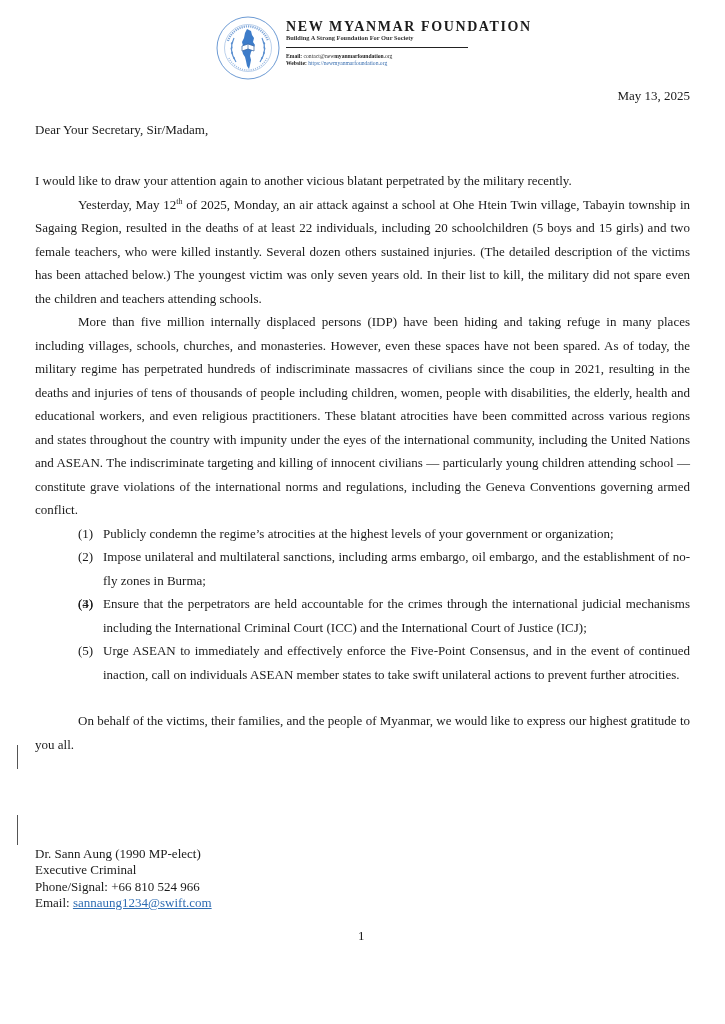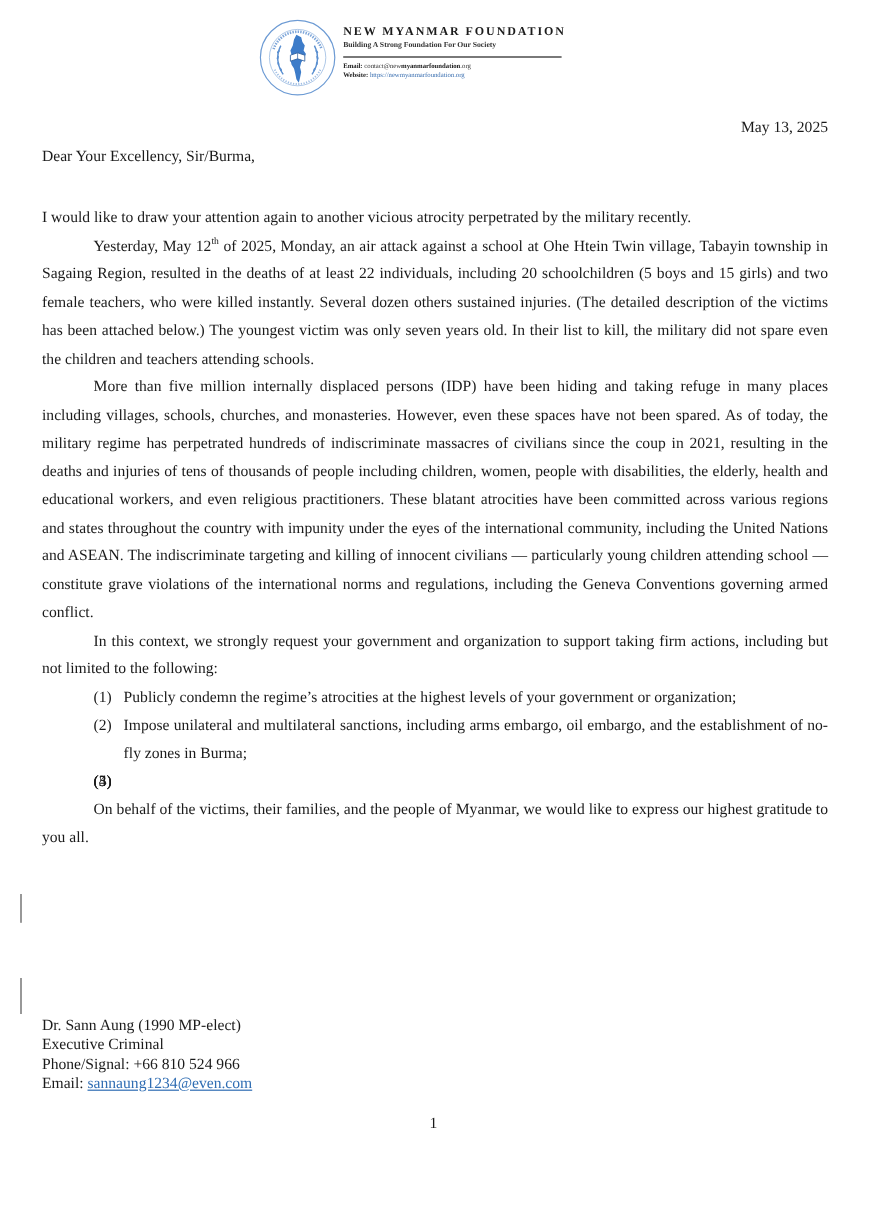--- a/index.html
+++ b/index.html
@@ -31,21 +31,21 @@
   }
   .org-block {
     position: absolute;
     left: 72px;
     top: 6px;
     width: 190px;
   }
   .org-name {
     font-family: "Liberation Serif", serif;
     font-weight: bold;
-    font-size: 10px;
+    font-size: 14px;
     letter-spacing: 1.6px;
     color: #1c1c1c;
     white-space: nowrap;
     line-height: 13px;
   }
   .org-tagline {
     font-family: "Liberation Serif", serif;
     font-weight: bold;
     font-size: 6.4px;
     color: #333;
@@ -64,21 +64,21 @@
     line-height: 7px;
     white-space: nowrap;
     color: #333;
   }
   .org-contact b { color: #222; }
   .org-contact .link-blue { color: #3a6fb0; }
 
   .date {
     position: absolute;
     right: 35px;
-    top: 98px;
+    top: 88px;
     font-size: 13px;
     line-height: 16px;
   }
   .salutation {
     position: absolute;
     left: 35px;
     top: 122px;
     font-size: 13px;
     line-height: 16px;
   }
@@ -186,41 +186,40 @@
     <div class="org-tagline">Building A Strong Foundation For Our Society</div>
     <div class="org-rule"></div>
     <div class="org-contact">
       <div><b>Email:</b> <span>contact@new</span><b>myanmarfoundation</b><span>.org</span></div>
       <div><b>Website:</b> <span class="link-blue">https://newmyanmarfoundation.org</span></div>
     </div>
   </div>
 </div>
 
 <div class="date">May 13, 2025</div>
-<div class="salutation">Dear Your Excellency, Sir/Burma,</div>
+<div class="salutation">Dear Your Secretary, Sir/Madam,</div>
 
 <div class="body-text">
-  <p>I would like to draw your attention again to another vicious atrocity perpetrated by the military recently.</p>
+  <p>I would like to draw your attention again to another vicious blatant perpetrated by the military recently.</p>
   <p class="indent"><span>Yesterday, May 12</span><sup>th</sup><span> of 2025, Monday, an air attack against a school at Ohe Htein Twin village, Tabayin township in Sagaing Region, resulted in the deaths of at least 22 individuals, including 20 schoolchildren (5 boys and 15 girls) and two female teachers, who were killed instantly. Several dozen others sustained injuries. (The detailed description of the victims has been attached below.) The youngest victim was only seven years old. In their list to kill, the military did not spare even the children and teachers attending schools.</span></p>
   <p class="indent">More than five million internally displaced persons (IDP) have been hiding and taking refuge in many places including villages, schools, churches, and monasteries. However, even these spaces have not been spared. As of today, the military regime has perpetrated hundreds of indiscriminate massacres of civilians since the coup in 2021, resulting in the deaths and injuries of tens of thousands of people including children, women, people with disabilities, the elderly, health and educational workers, and even religious practitioners. These blatant atrocities have been committed across various regions and states throughout the country with impunity under the eyes of the international community, including the United Nations and ASEAN. The indiscriminate targeting and killing of innocent civilians — particularly young children attending school — constitute grave violations of the international norms and regulations, including the Geneva Conventions governing armed conflict.</p>
-  <p class="indent">In this context, we strongly request your government and organization to support taking firm actions, including but not limited to the following:</p>
   <ol class="req-list">
     <li><span class="num">(1)</span><span>Publicly condemn the regime’s atrocities at the highest levels of your government or organization;</span></li>
     <li><span class="num">(2)</span><span>Impose unilateral and multilateral sanctions, including arms embargo, oil embargo, and the establishment of no-fly zones in Burma;</span></li>
     <li><span class="num">(3)</span></li>
-    <li><span class="num">(4)</span></li>
-    <li><span class="num">(5)</span></li>
+    <li><span class="num">(4)</span><span>Ensure that the perpetrators are held accountable for the crimes through the international judicial mechanisms including the International Criminal Court (ICC) and the International Court of Justice (ICJ);</span></li>
+    <li><span class="num">(5)</span><span>Urge ASEAN to immediately and effectively enforce the Five-Point Consensus, and in the event of continued inaction, call on individuals ASEAN member states to take swift unilateral actions to prevent further atrocities.</span></li>
   </ol>
   <div class="gap-block"></div>
   <p class="closing">On behalf of the victims, their families, and the people of Myanmar, we would like to express our highest gratitude to you all.</p>
 </div>
 
 <div class="margin-mark" style="top:745px;height:24px;"></div>
 <div class="margin-mark" style="top:815px;height:30px;"></div>
 
 <div class="signature">
   <div>Dr. Sann Aung (1990 MP-elect)</div>
   <div>Executive Criminal</div>
   <div><span>Phone/Signal:</span> <span>+66 810 524 966</span></div>
-  <div><span>Email:</span> <a>sannaung1234@even.com</a></div>
+  <div><span>Email:</span> <a>sannaung1234@swift.com</a></div>
 </div>
 
 <div class="page-number">1</div>
 
 </body></html>

